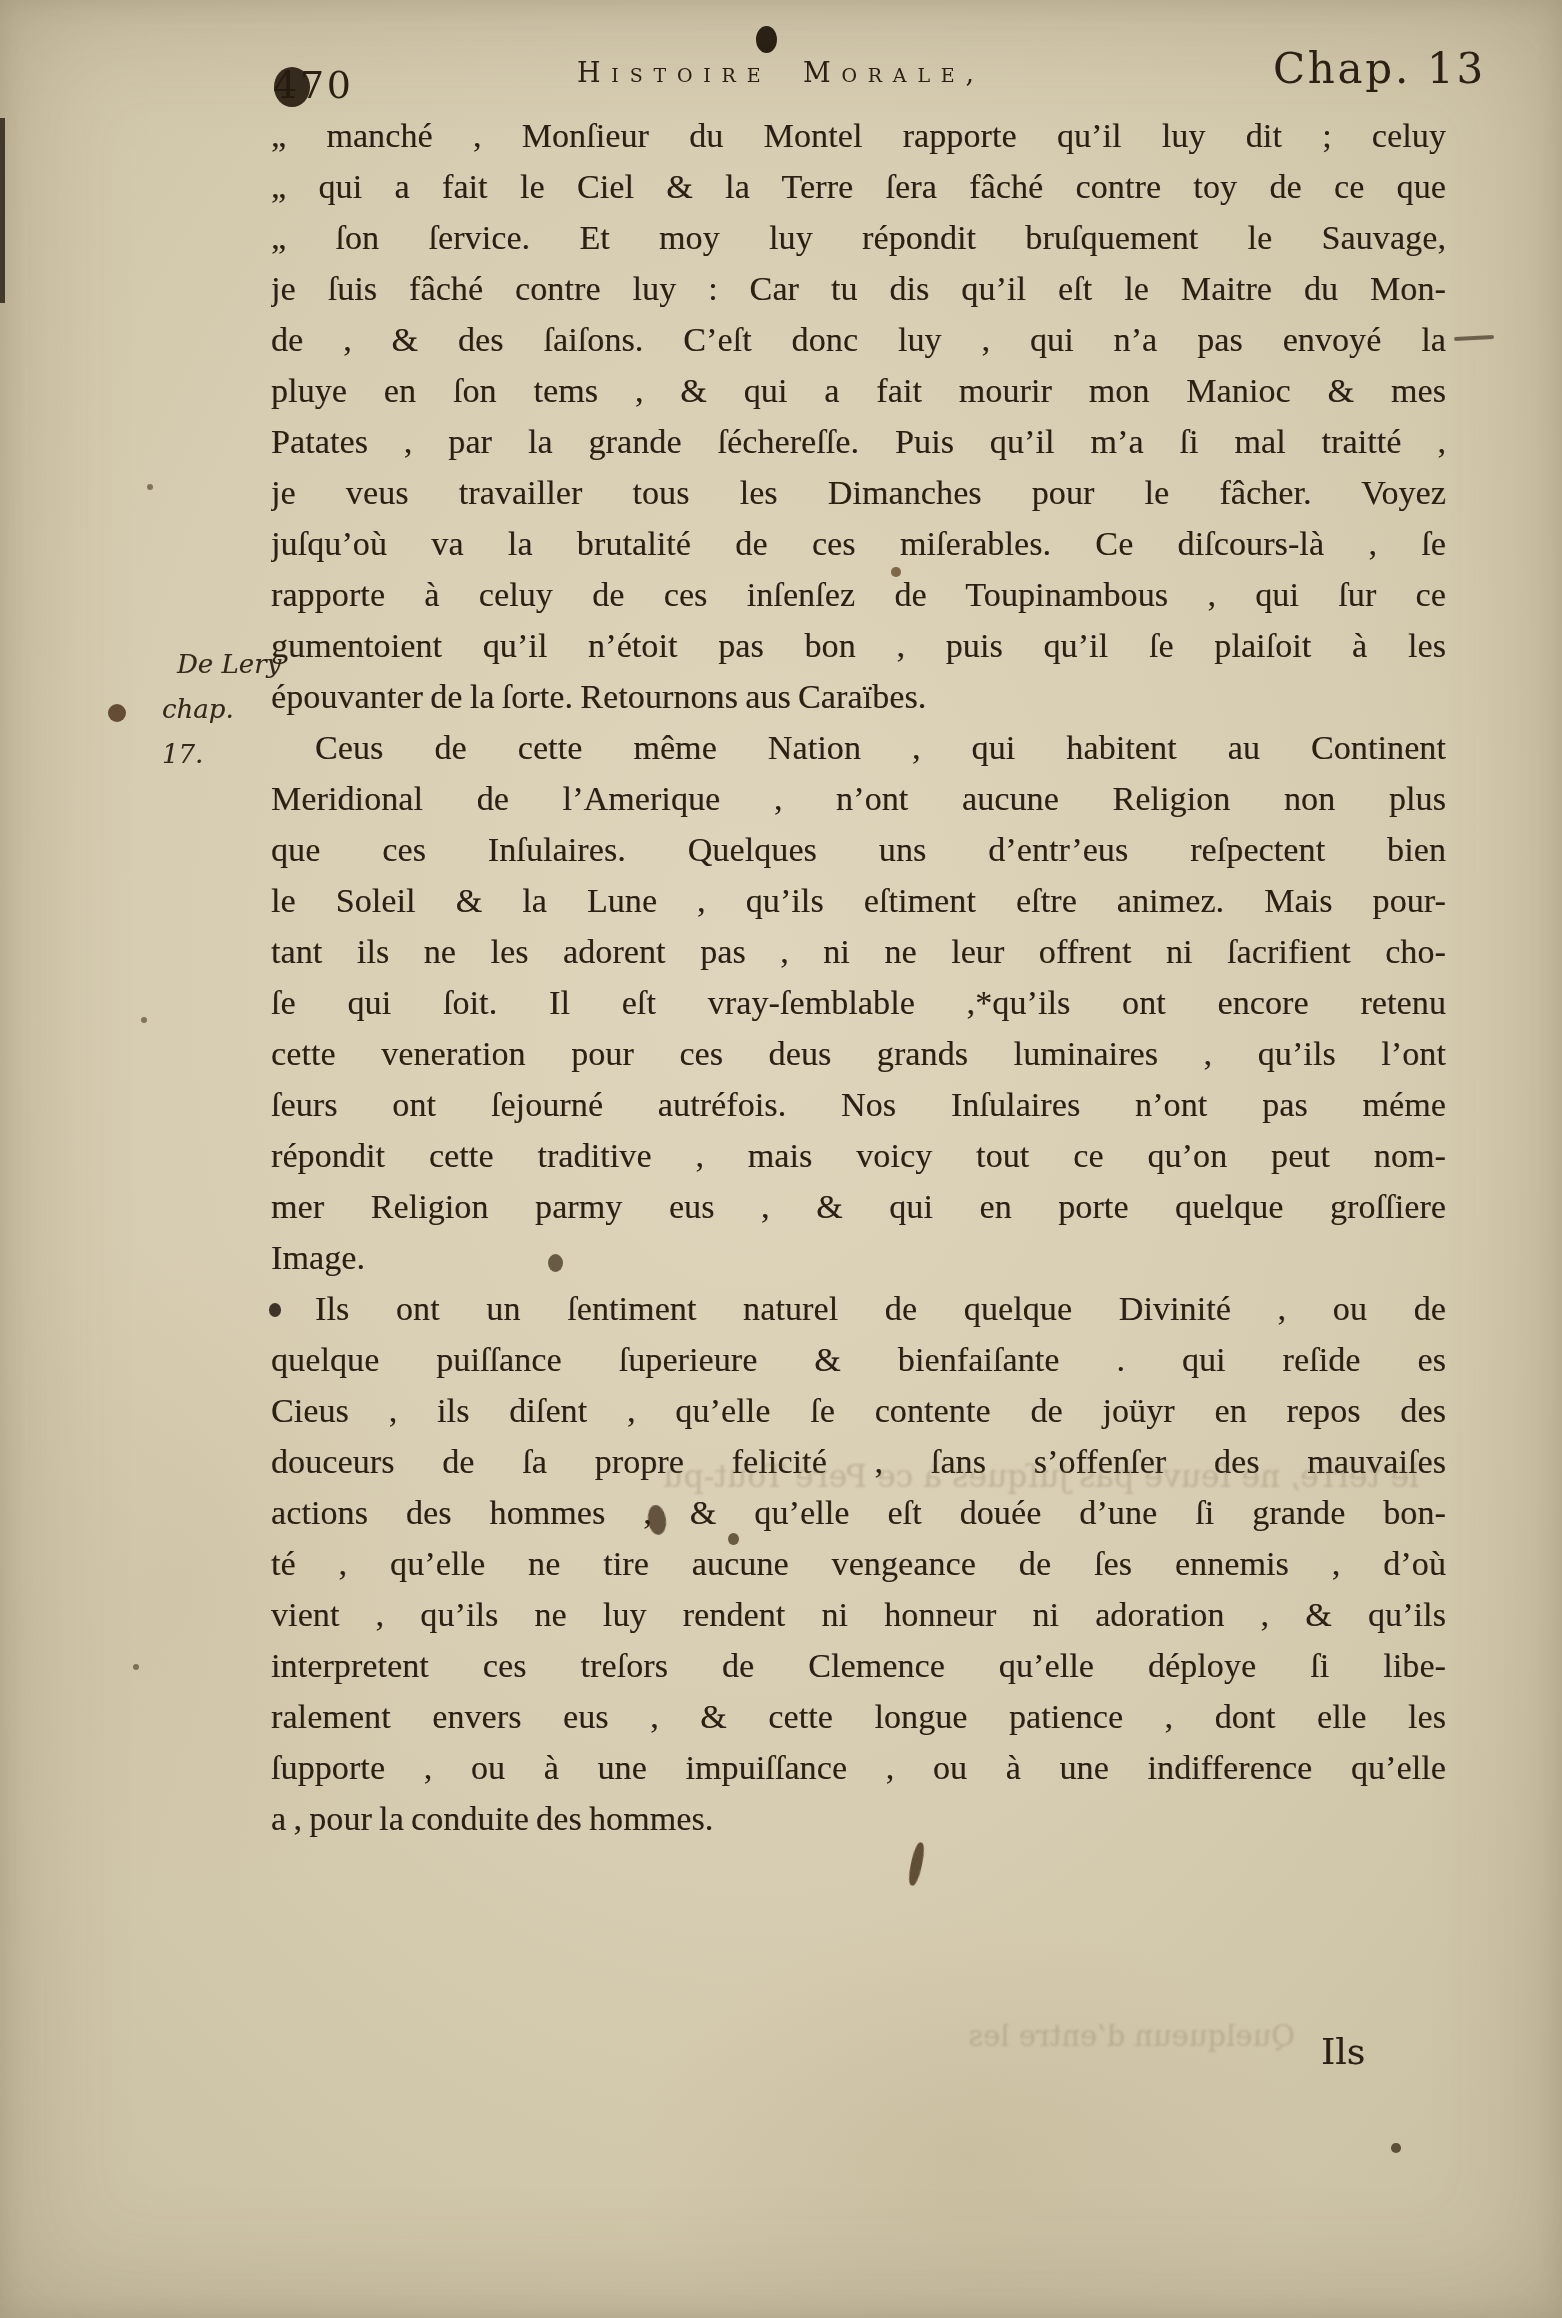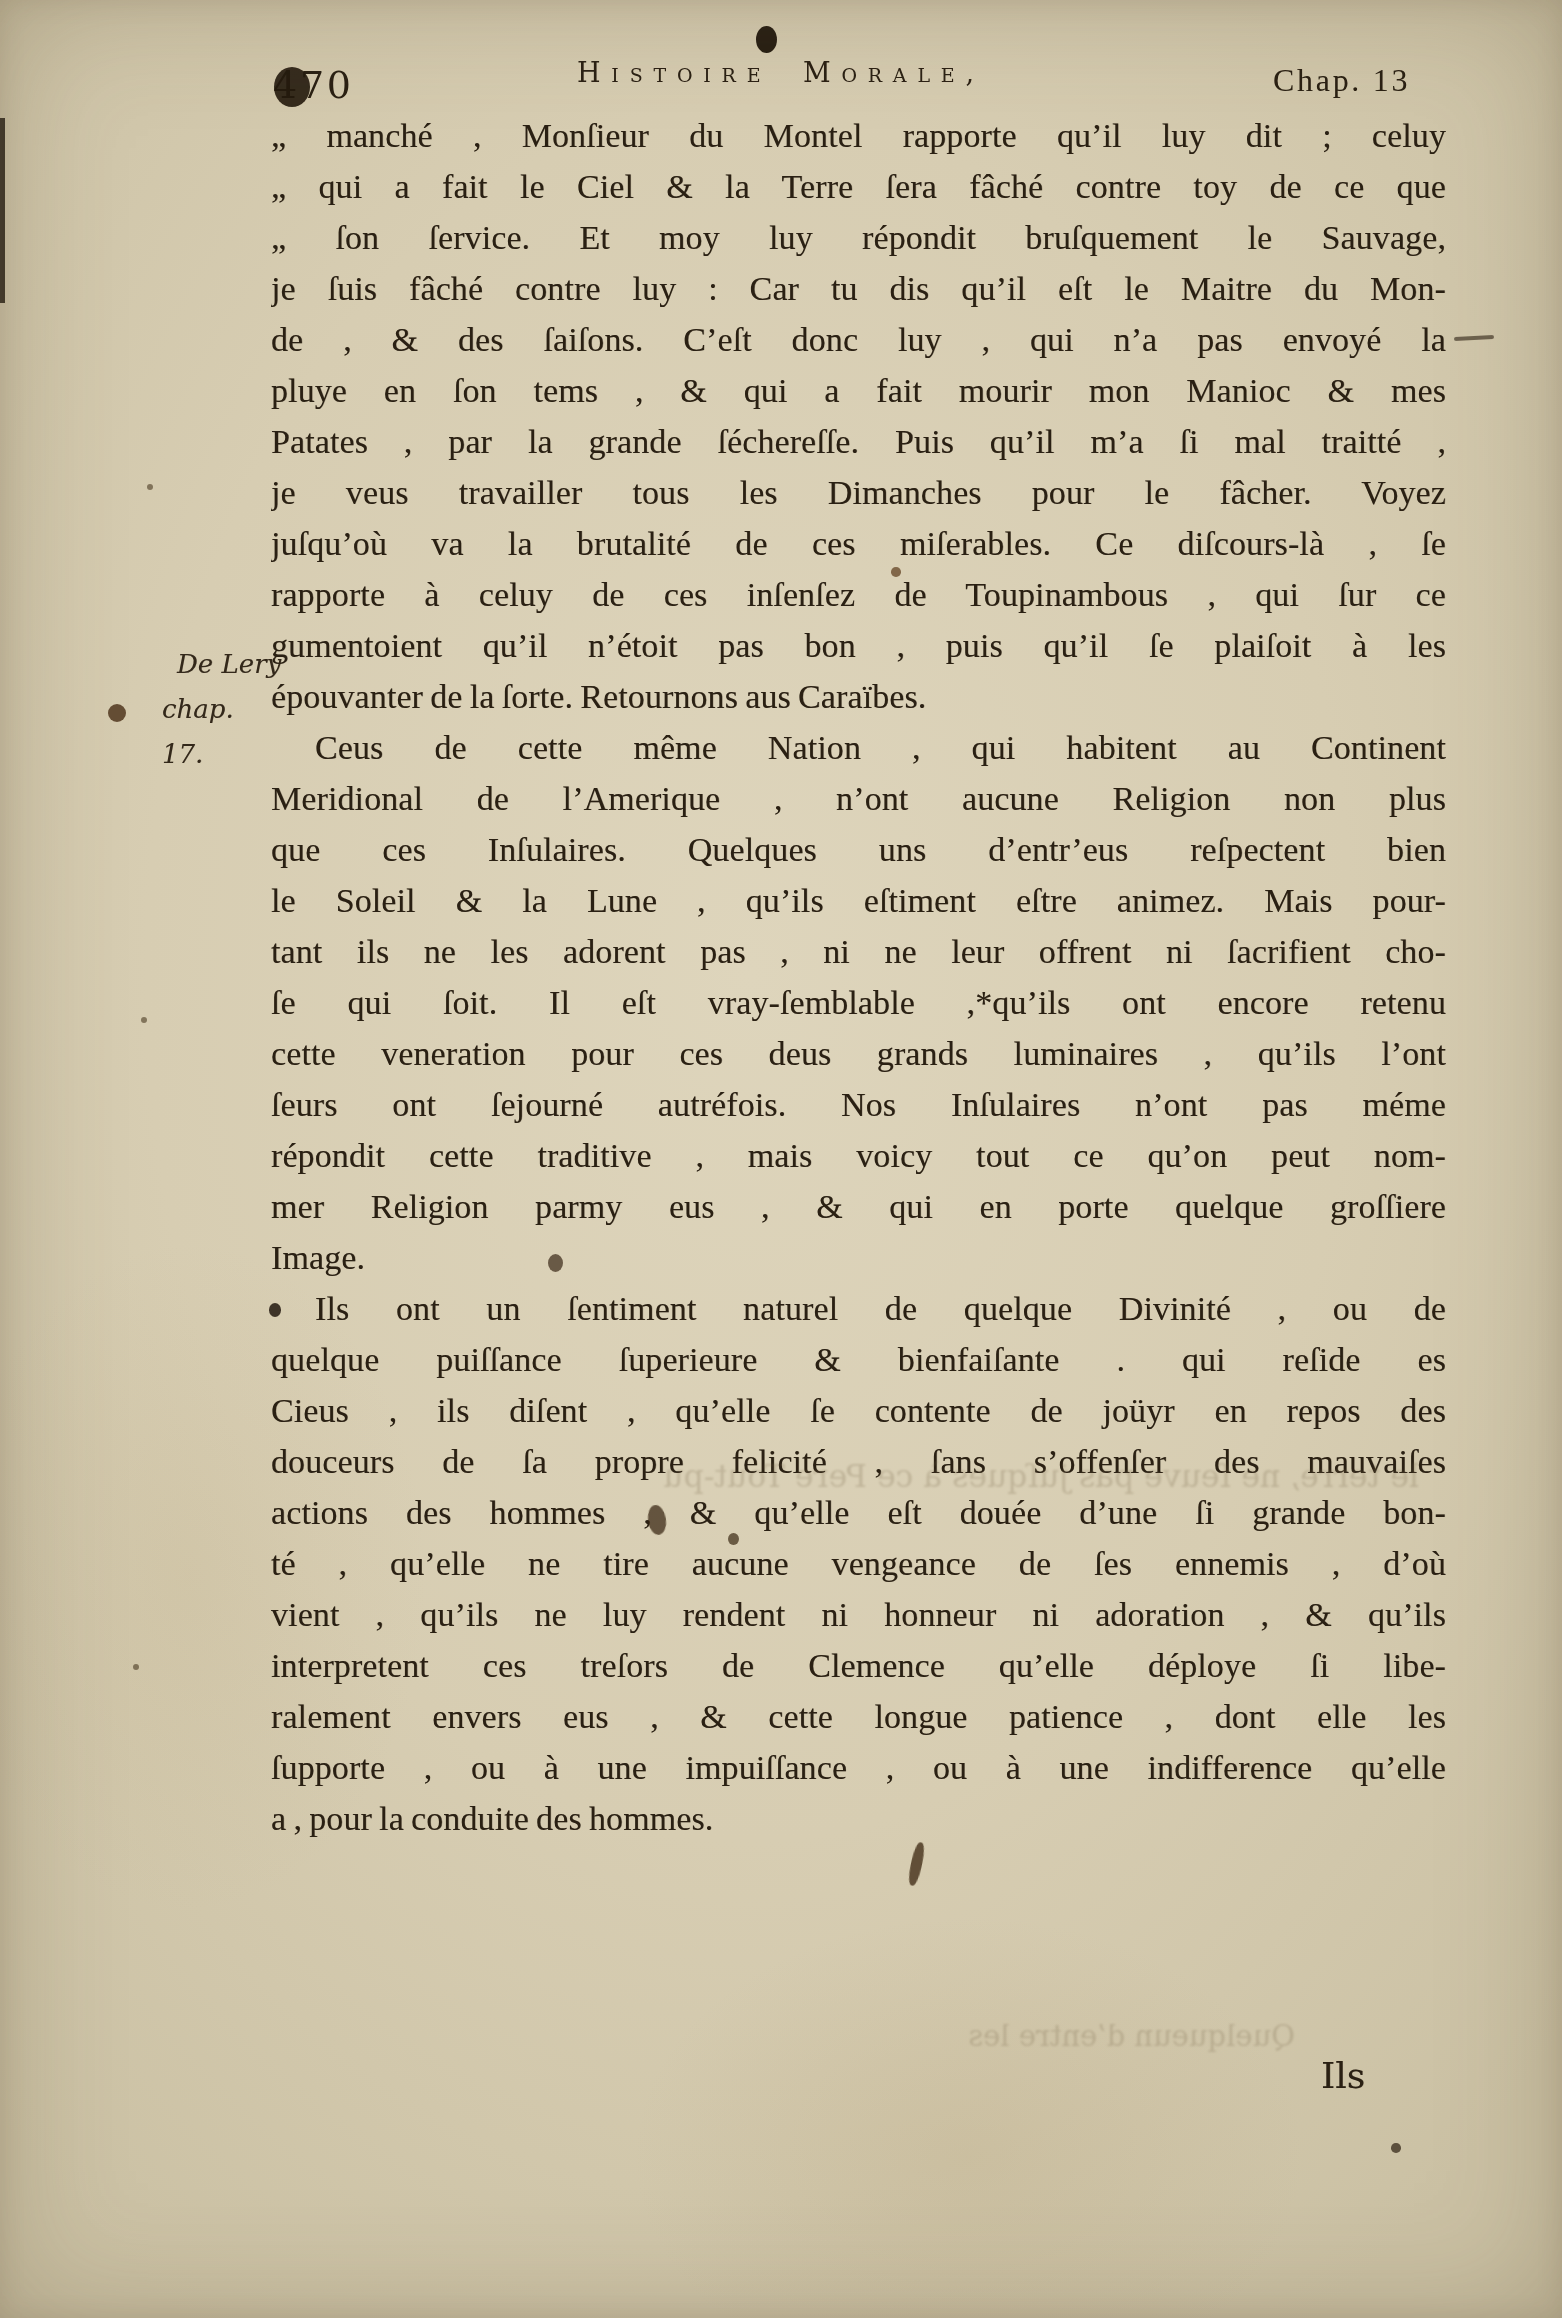--- a/index.html
+++ b/index.html
@@ -17,42 +17,42 @@
   .page::after{
     content:"";position:absolute;inset:0;pointer-events:none;
     box-shadow:inset 0 0 123px rgba(90,74,48,0.28), inset 0 0 27px rgba(90,74,48,0.14);
   }
   .running-header{position:absolute;top:0;left:0;width:100%;height:130px;}
   .page-number{position:absolute;left:273px;top:66px;font-size:38px;line-height:1;letter-spacing:2.7px;}
   .header-title{
     position:absolute;left:577px;top:59px;font-size:27px;line-height:1;
     font-variant:small-caps;letter-spacing:0.40em;word-spacing:0.45em;
   }
-  .chapter-heading{position:absolute;left:1273px;top:64px;font-size:32px;line-height:1;letter-spacing:2.7px;font-family:Liberation Serif, serif;}
+  .chapter-heading{position:absolute;left:1273px;top:48px;font-size:42px;line-height:1;letter-spacing:2.7px;}
 
   .text-block{
     position:absolute;left:271px;top:110px;width:1175px;
     font-size:34px;letter-spacing:0.1px;word-spacing:-1.4px;
     text-shadow:0.4px 0.4px 0.5px rgba(42,32,19,0.35);
     font-family:Liberation Serif, serif;
   }
   .line{height:51px;line-height:51px;overflow:hidden;text-align:justify;text-align-last:justify;}
   .line.end{text-align-last:left;}
   .line.indent{text-indent:44px;}
 
   .margin-note{
     position:absolute;left:162px;top:634px;width:120px;
     font-style:italic;font-size:26px;line-height:45px;color:#33281a;
     text-shadow:0.3px 0.3px 0.4px rgba(51,40,26,0.3);
     margin-top:8px;
   }
   .margin-note .mn1{padding-left:15px;}
 
   .catchword{position:absolute;left:1321px;top:2034px;font-size:36px;line-height:1;
-    text-shadow:0.4px 0.4px 0.5px rgba(42,32,19,0.35);margin-top:24px;}
+    text-shadow:0.4px 0.4px 0.5px rgba(42,32,19,0.35);}
 
   .ink-mark{position:absolute;pointer-events:none;}
   .bleed{
     position:absolute;pointer-events:none;
     transform:scaleX(-1);
     color:#77674a;opacity:0.26;filter:blur(1.1px);
     font-size:31.5px;white-space:nowrap;overflow:hidden;
   }
 </style>
 </head>

